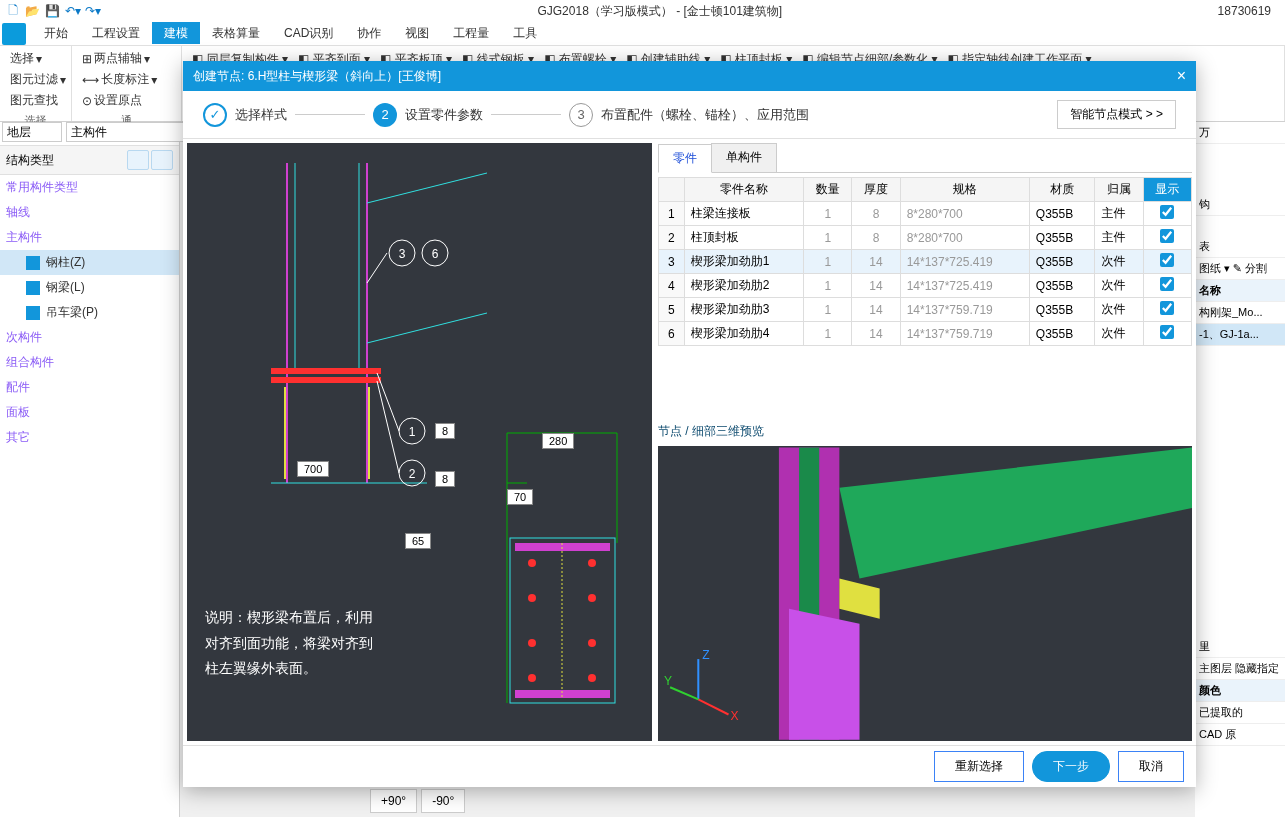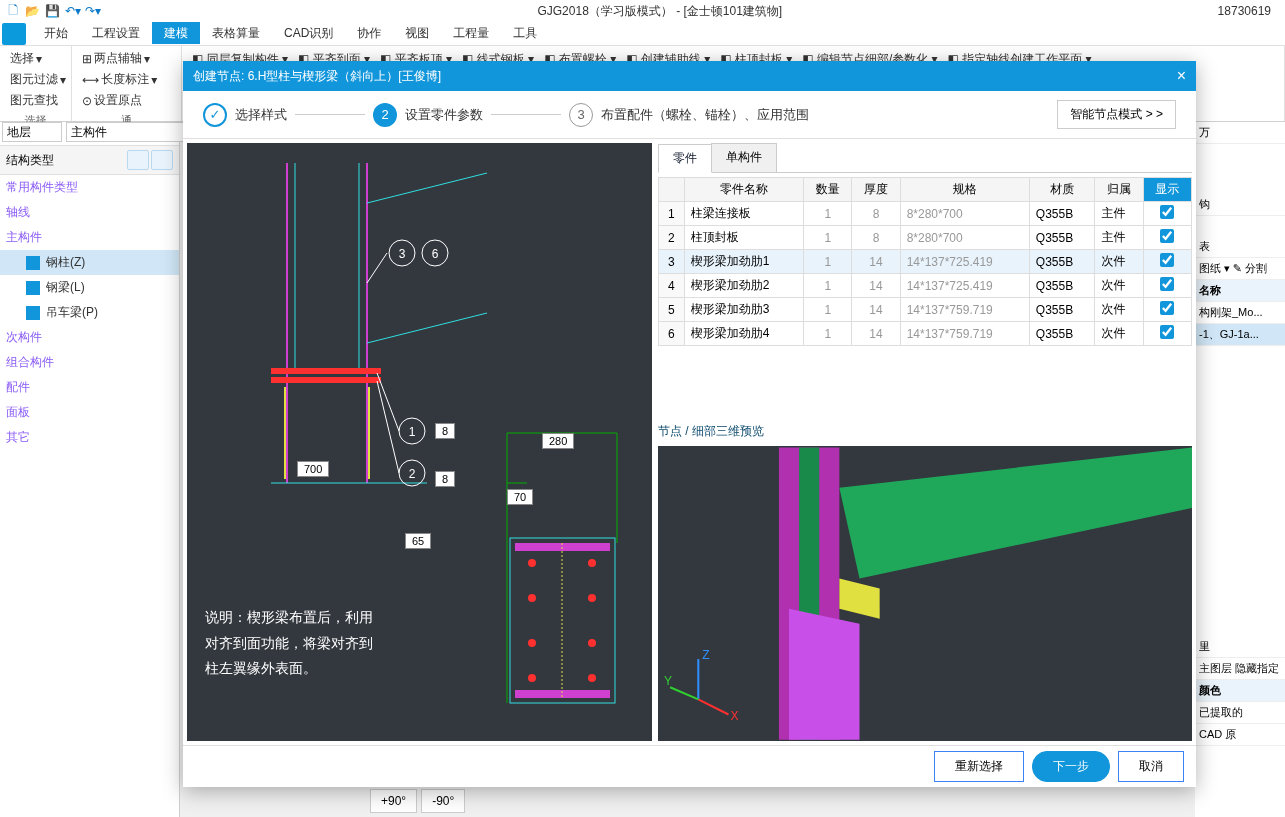--- a/index.html
+++ b/index.html
@@ -56,21 +56,21 @@
 .step-label { color: #333; font-size: 13px; }
 .smart-btn { margin-left: auto; border: 1px solid #ccc; padding: 5px 12px; cursor: pointer; background: #fff; }
 
 .modal-body { flex: 1; display: flex; gap: 6px; padding: 4px; overflow: hidden; }
 .preview2d { width: 465px; background: #33373e; position: relative; color: #fff; }
 .preview-note { position: absolute; left: 18px; bottom: 60px; color: #fff; font-size: 14px; line-height: 1.8; width: 180px; }
 .right-col { flex: 1; display: flex; flex-direction: column; gap: 4px; }
 
 .tabs { display: flex; border-bottom: 1px solid #ccc; }
 .tab { padding: 5px 14px; border: 1px solid #ccc; border-bottom: none; background: #f0f0f0; cursor: pointer; margin-right: -1px; }
-.tab.active { background: #fff; color: #0f172a; border-bottom: 1px solid #fff; position: relative; top: 1px; }
+.tab.active { background: #fff; color: #1d4ed8; border-bottom: 1px solid #fff; position: relative; top: 1px; }
 
 .parts-table { border-collapse: collapse; width: 100%; }
 .parts-table th, .parts-table td { border: 1px solid #ddd; padding: 3px 6px; text-align: left; font-size: 12px; }
 .parts-table th { background: #f5f5f5; text-align: center; font-weight: normal; }
 .parts-table td.c { text-align: center; color: #999; }
 .parts-table th.highlight { background: #1296db; color: #fff; }
 .parts-table td.idx { text-align: center; background: #f9f9f9; }
 .parts-table tr.sel td { background: #e8f3fc; }
 .chk { width: 14px; height: 14px; accent-color: #1296db; }
 

